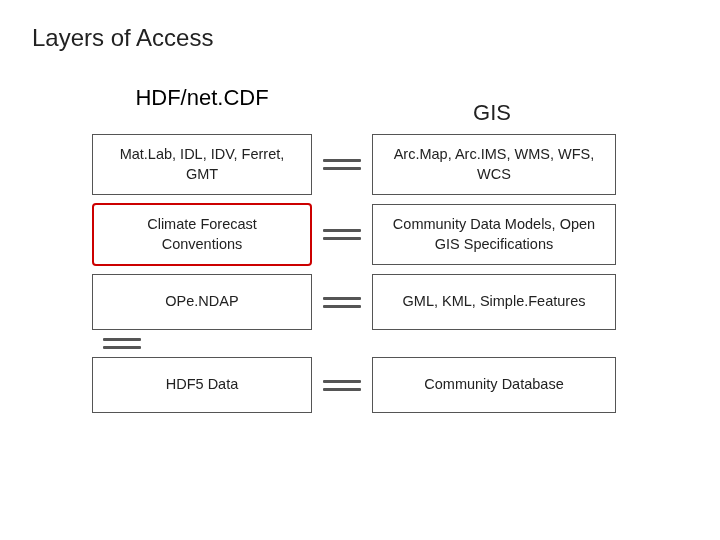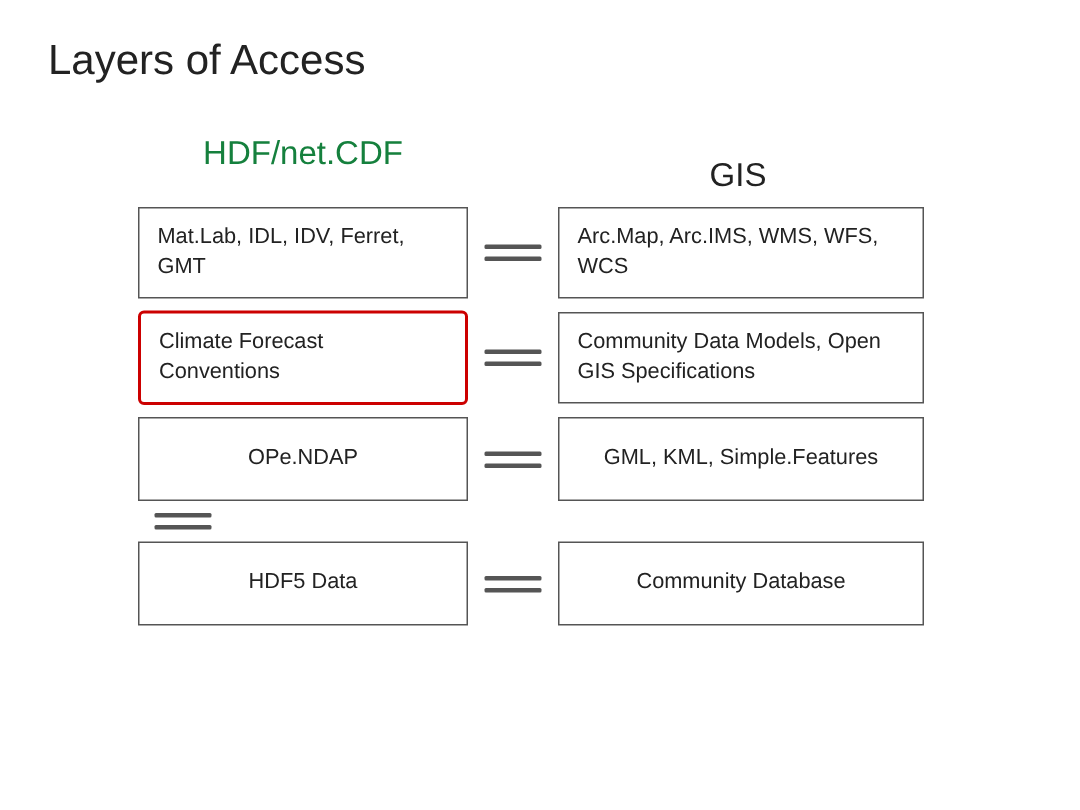--- a/index.html
+++ b/index.html
@@ -7,40 +7,40 @@
       width: 720px;
       height: 540px;
       background: #ffffff;
       font-family: Arial, sans-serif;
       overflow: hidden;
     }
     .page {
       padding: 24px 32px;
     }
     .page-title {
-      font-size: 28px;
+      font-size: 24px;
       font-weight: 400;
       margin-bottom: 18px;
       color: #222;
     }
     .diagram {
       display: flex;
       flex-direction: column;
       gap: 0;
     }
     .col-headers {
       display: flex;
       align-items: center;
       margin-left: 60px;
       margin-bottom: 8px;
     }
     .col-header-hdf {
       font-size: 22px;
       font-weight: 400;
-      color: #15803d;
+      color: #000000;
       width: 220px;
       text-align: center;
     }
     .col-header-spacer {
       width: 60px;
     }
     .col-header-gis {
       font-size: 22px;
       font-weight: 400;
       color: #222;
@@ -59,21 +59,21 @@
       align-items: center;
       gap: 0;
     }
     .box {
       border: 1.5px solid #555;
       border-radius: 0;
       background: #fff;
       display: flex;
       align-items: center;
       justify-content: center;
-      text-align: left;
+      text-align: center;
       font-size: 14.5px;
       color: #222;
       padding: 10px 12px;
       line-height: 1.35;
     }
     .box-hdf {
       width: 220px;
       min-height: 56px;
     }
     .box-gis {

